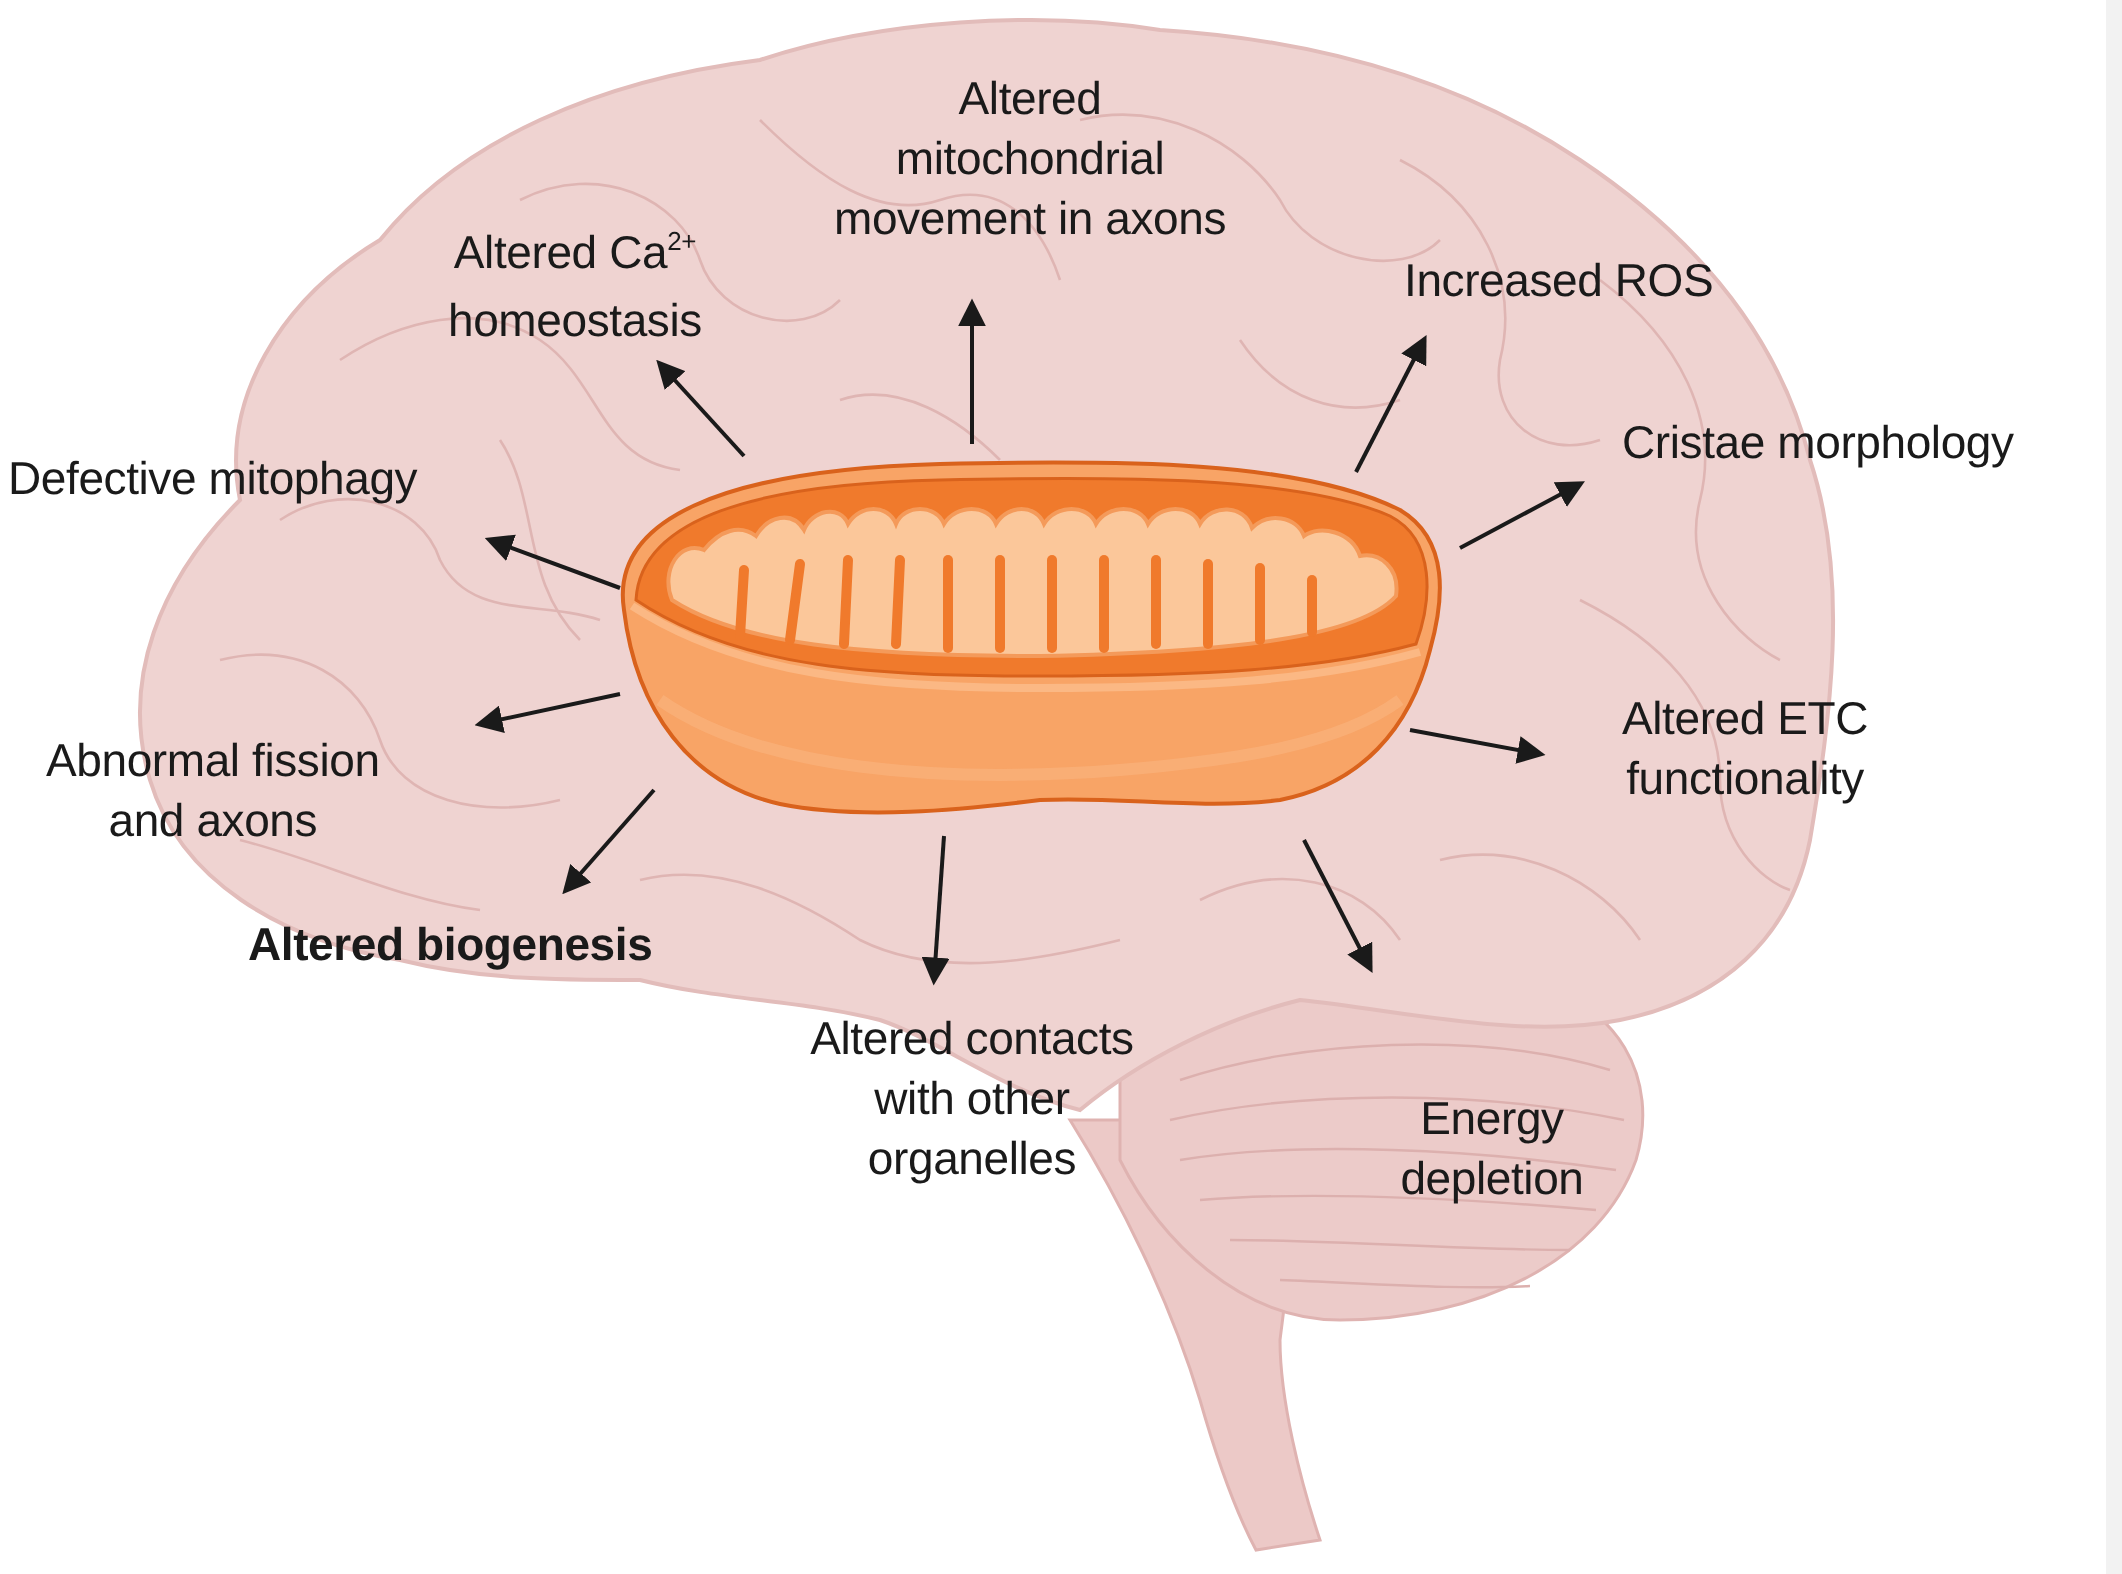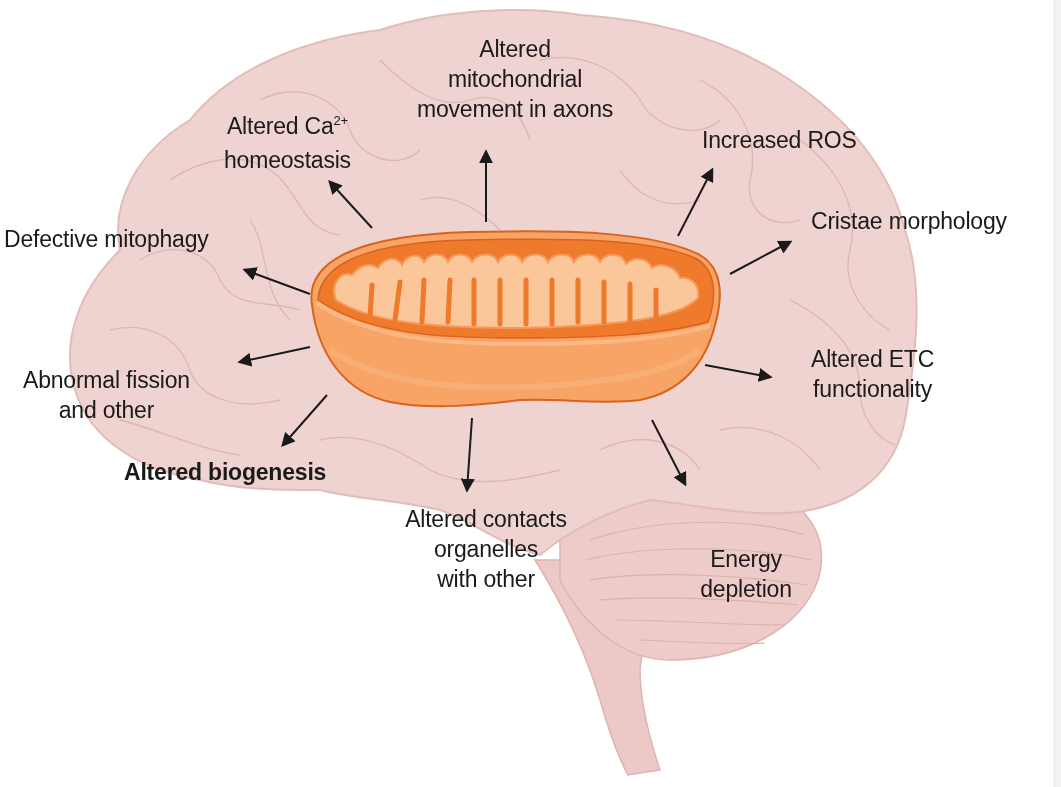--- a/index.html
+++ b/index.html
@@ -137,34 +137,34 @@
 <div class="label" style="left:811px; top:206px;">
   <div>Cristae morphology</div>
 </div>
 
 <div class="label" style="left:4px; top:224px;">
   <div>Defective mitophagy</div>
 </div>
 
 <div class="label" style="left:23px; top:338px;margin-top:27px;">
   <div>Abnormal fission</div>
-  <div>and other</div>
+  <div>and axons</div>
 </div>
 
 <div class="label" style="left:811px; top:344px;">
   <div>Altered ETC</div>
   <div>functionality</div>
 </div>
 
 <div class="label" style="left:124px; top:457px;font-weight:bold;">
   <div>Altered biogenesis</div>
 </div>
 
 <div class="label center" style="left:386px; top:504px; width:200px;">
   <div>Altered contacts</div>
+  <div>with other</div>
   <div>organelles</div>
-  <div>with other</div>
 </div>
 
 <div class="label center" style="left:686px; top:504px; width:120px;margin-top:40px;">
   <div>Energy</div>
   <div>depletion</div>
 </div>
 
 </body></html>

